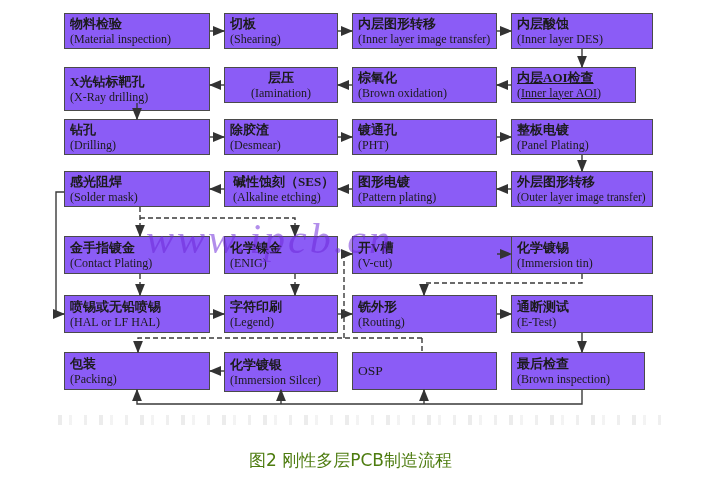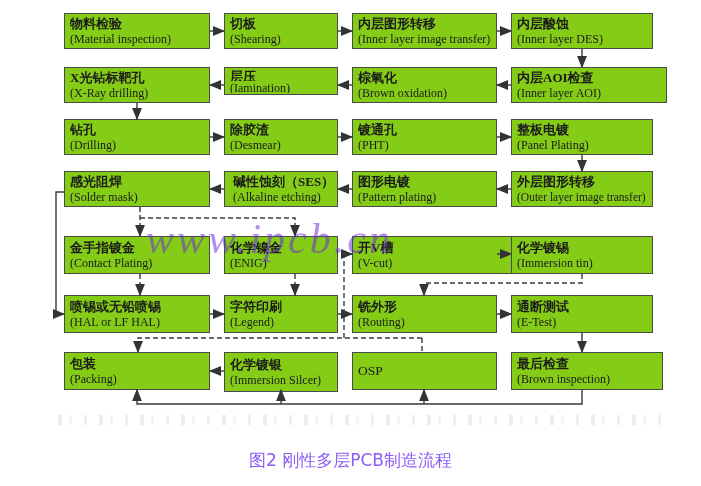--- a/index.html
+++ b/index.html
@@ -4,21 +4,21 @@
 <style>
   html,body{margin:0;padding:0;background:#fff;}
   .stage{
     position:relative;width:701px;height:486px;background:#fff;overflow:hidden;
     font-family:"Liberation Serif","DejaVu Serif",serif;
   }
   .edges{position:absolute;left:0;top:0;z-index:3;}
   .edges polyline{fill:none;stroke:#3a3a3a;stroke-width:1.4;}
   .edges polyline.dashed{stroke-dasharray:5 3;}
   .node{
-    position:absolute;z-index:2;box-sizing:border-box;background:#84cc16;
+    position:absolute;z-index:2;box-sizing:border-box;background:#8b5cf6;
     border:1.5px solid #4a4a4a;color:#1b1b1b;
     padding:1px 5px;display:flex;flex-direction:column;justify-content:center;
   }
   .node .zh{display:block;font-weight:bold;font-size:13px;line-height:16px;white-space:nowrap;overflow:hidden;}
   .node .en{display:block;font-weight:normal;font-size:12px;line-height:15px;white-space:nowrap;overflow:hidden;}
   .node.single .zh{font-weight:normal;font-size:13.5px;}
   .watermark{
     position:absolute;left:146px;top:215px;z-index:5;pointer-events:none;
     font-style:italic;font-size:42px;letter-spacing:3px;color:#6d28d9;opacity:.52;
     white-space:nowrap;
@@ -27,21 +27,21 @@
     position:absolute;left:58px;top:415px;width:606px;height:10px;z-index:1;opacity:.5;
     background:
       repeating-linear-gradient(90deg, rgba(150,150,150,.35) 0 4px, transparent 4px 11px,
         rgba(165,165,165,.25) 11px 14px, transparent 14px 26px,
         rgba(150,150,150,.3) 26px 29px, transparent 29px 41px);
     filter:blur(.4px);
   }
   .caption{
     position:absolute;left:0;right:0;top:449px;z-index:4;text-align:center;
     font-family:"DejaVu Sans","Liberation Sans",sans-serif;
-    font-size:17px;color:#8b5cf6;
+    font-size:17px;color:#4d7c0f;
   }
 </style>
 </head>
 <body>
 
 <div class="stage">
   <svg class="edges" width="701" height="486" viewBox="0 0 701 486">
     <defs>
       <marker id="arr" viewBox="0 0 10 8" refX="9" refY="4" markerWidth="9" markerHeight="7.2" orient="auto">
         <path d="M0,0 L10,4 L0,8 z" fill="#333"></path>
@@ -94,33 +94,33 @@
         <span class="en">(Shearing)</span>
       </div>
       <div class="node" style="left: 352px; top: 13px; width: 145px; height: 36px;">
         <span class="zh">内层图形转移</span>
         <span class="en">(Inner layer image transfer)</span>
       </div>
       <div class="node" style="left: 511px; top: 13px; width: 142px; height: 36px;">
         <span class="zh">内层酸蚀</span>
         <span class="en">(Inner layer DES)</span>
       </div>
-      <div class="node" style="left: 64px; top: 67px; width: 146px; height: 36px;">
+      <div class="node" style="left: 64px; top: 67px; width: 146px; height: 44px;">
         <span class="zh">X光钻标靶孔</span>
         <span class="en">(X-Ray drilling)</span>
       </div>
-      <div class="node" style="left: 224px; top: 67px; width: 114px; height: 28px;">
+      <div class="node" style="left: 224px; top: 67px; width: 114px; height: 36px; align-items: center;">
         <span class="zh">层压</span>
         <span class="en">(Iamination)</span>
       </div>
       <div class="node" style="left: 352px; top: 67px; width: 145px; height: 36px;">
         <span class="zh">棕氧化</span>
         <span class="en">(Brown oxidation)</span>
       </div>
-      <div class="node" style="left: 511px; top: 67px; width: 156px; height: 36px;">
+      <div class="node" style="left: 511px; top: 67px; width: 125px; height: 36px; text-decoration: underline;">
         <span class="zh">内层AOI检查</span>
         <span class="en">(Inner layer AOI)</span>
       </div>
       <div class="node" style="left: 64px; top: 119px; width: 146px; height: 36px;">
         <span class="zh">钻孔</span>
         <span class="en">(Drilling)</span>
       </div>
       <div class="node" style="left: 224px; top: 119px; width: 114px; height: 36px;">
         <span class="zh">除胶渣</span>
         <span class="en">(Desmear)</span>
@@ -185,21 +185,21 @@
         <span class="zh">包装</span>
         <span class="en">(Packing)</span>
       </div>
       <div class="node" style="left: 224px; top: 352px; width: 114px; height: 40px;">
         <span class="zh">化学镀银</span>
         <span class="en">(Immersion Silcer)</span>
       </div>
       <div class="node single" style="left: 352px; top: 352px; width: 145px; height: 38px;">
         <span class="zh">OSP</span>
       </div>
-      <div class="node" style="left: 511px; top: 352px; width: 152px; height: 38px;">
+      <div class="node" style="left: 511px; top: 352px; width: 134px; height: 38px;">
         <span class="zh">最后检查</span>
         <span class="en">(Brown inspection)</span>
       </div>
     </div>
 
   <div class="watermark">www.ipcb.cn</div>
   <div class="noise"></div>
   <div class="caption">图2 刚性多层PCB制造流程</div>
 </div>
 

